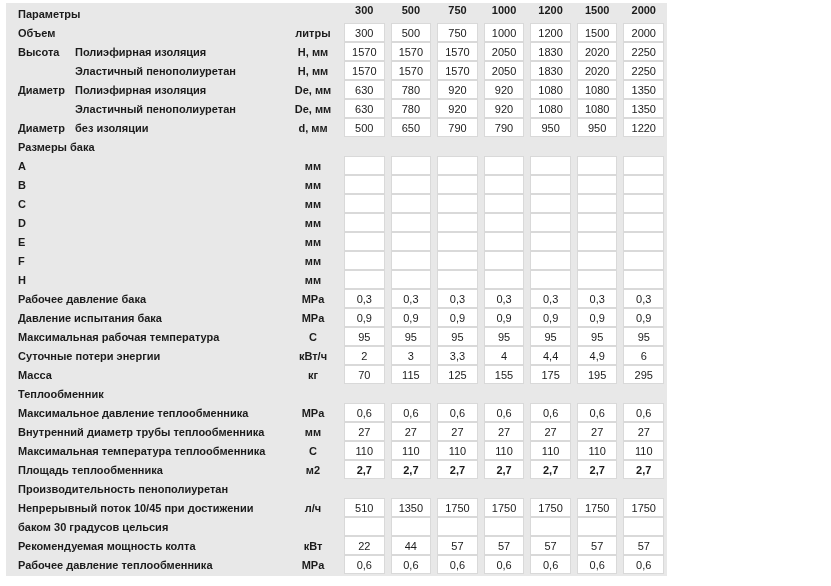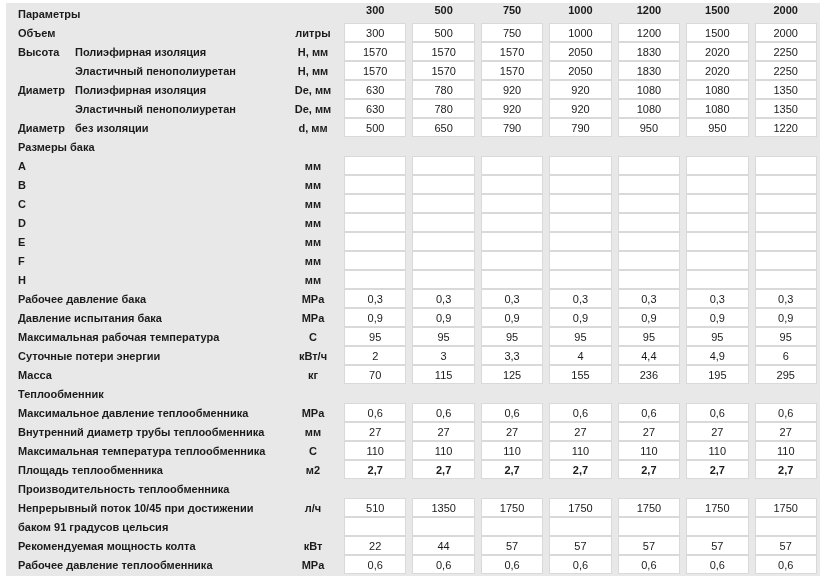--- a/index.html
+++ b/index.html
@@ -1,20 +1,20 @@
 <!DOCTYPE html>
 <html><head>
 <meta charset="utf-8">
 <style>
   * { margin:0; padding:0; box-sizing:border-box; }
   html,body { width:831px; height:586px; background:#ffffff; overflow:hidden; }
   body { font-family:"Liberation Sans","DejaVu Sans",sans-serif; color:#1b1b1b; }
   .page { position:relative; width:831px; height:586px; background:#ffffff; }
   .spec-table {
-    position:absolute; left:6px; top:3px; width:814px;
+    position:absolute; left:6px; top:3px; width:661px;
     background:#e8e8e8; padding:1px 0 2px 0;
   }
   .row { display:flex; height:19px; align-items:center; font-size:11px; }
   .left { width:279px; display:flex; align-items:center; padding-left:12px; overflow:hidden; }
   .cat   { width:57px; font-weight:bold; white-space:nowrap; flex:none; }
   .label { font-weight:bold; white-space:nowrap; }
   .unit  { width:56px; text-align:center; font-weight:bold; flex:none; white-space:nowrap; }
   .vals  { display:flex; flex:1; height:100%;justify-content:space-between; }
   .val   { flex:1; height:100%; padding:0 3px; }
   .cell  {
@@ -707,21 +707,21 @@
 
   <div class="val">
     <div class="cell">125</div>
   </div>
 
   <div class="val">
     <div class="cell">155</div>
   </div>
 
   <div class="val">
-    <div class="cell">236</div>
+    <div class="cell">175</div>
   </div>
 
   <div class="val">
     <div class="cell">195</div>
   </div>
 
   <div class="val">
     <div class="cell">295</div>
   </div>
 </div>
@@ -876,21 +876,21 @@
   </div>
 
   <div class="val">
     <div class="cell">2,7</div>
   </div>
 </div>
   </div>
 
   <div class="row section-row">
     <div class="left">
-      <span class="label">Производительность теплообменника</span>
+      <span class="label">Производительность пенополиуретан</span>
     </div>
   </div>
 
   <div class="row">
     <div class="left">
 
       <span class="label">Непрерывный поток 10/45 при достижении</span>
     </div>
     <div class="unit">л/ч</div>
     <div class="vals">
@@ -920,21 +920,21 @@
 
   <div class="val">
     <div class="cell">1750</div>
   </div>
 </div>
   </div>
 
   <div class="row">
     <div class="left">
 
-      <span class="label">баком 91 градусов цельсия</span>
+      <span class="label">баком 30 градусов цельсия</span>
     </div>
     <div class="unit"></div>
     <div class="vals">
   <div class="val">
     <div class="cell"></div>
   </div>
 
   <div class="val">
     <div class="cell"></div>
   </div>

